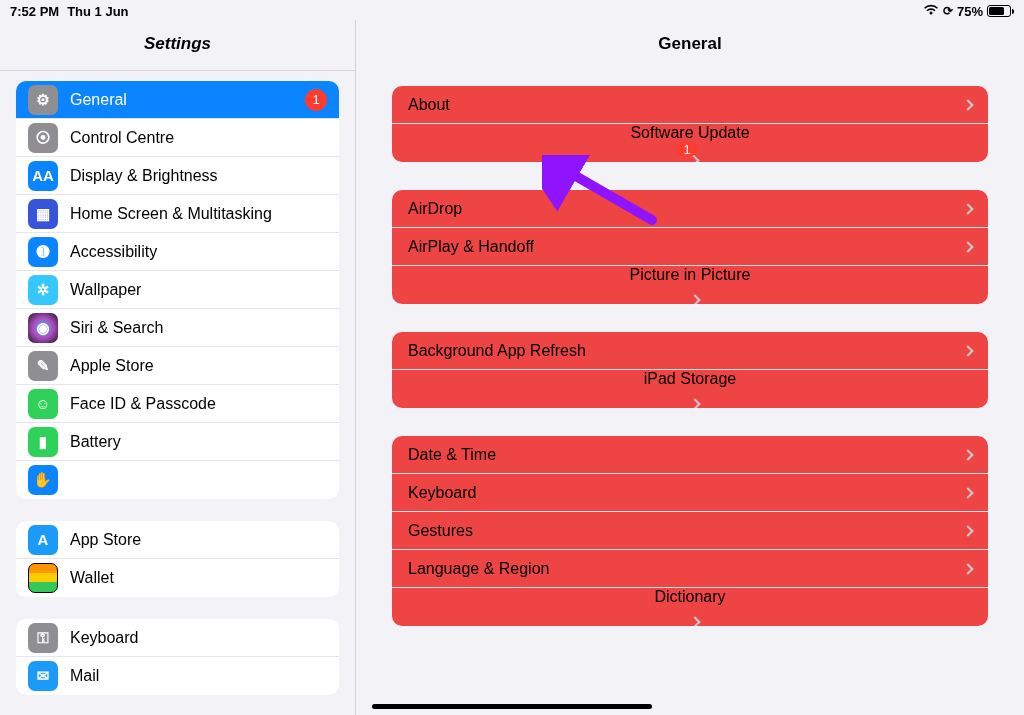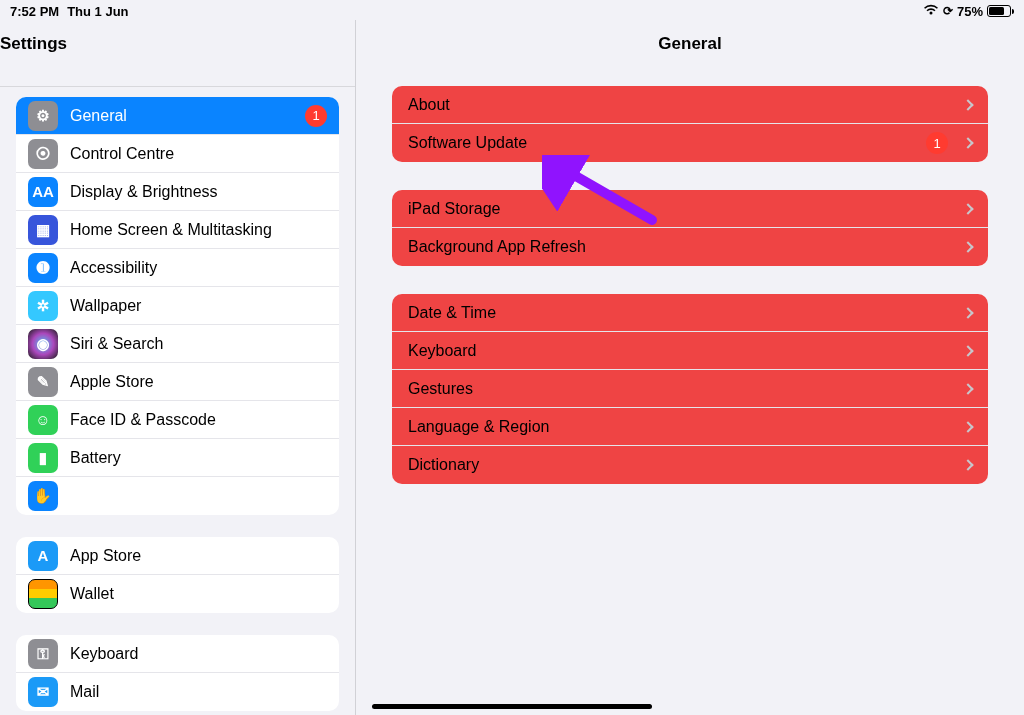--- a/index.html
+++ b/index.html
@@ -22,23 +22,25 @@
   display: flex;
   height: calc(100% - 20px);
 }
 .sidebar {
   width: 356px;
   border-right: 1px solid #d1d1d6;
   display: flex; flex-direction: column;
   background: #f2f2f7;
 }
 .sidebar-title {
+  text-align: center;
   font-size: 17px; font-weight: 600;
-  padding: 14px 0 32px;
+  padding: 14px 0 16px;
   border-bottom: 1px solid #d8d8dc;
+  font-style: italic;
 }
 .sidebar-scroll { overflow-y: auto; flex: 1; padding: 10px 16px 0; }
 .group {
   background: #fff;
   border-radius: 10px;
   margin-bottom: 22px;
   overflow: hidden;
 }
 .row {
   display: flex; align-items: center;
@@ -81,21 +83,21 @@
   margin-bottom: 28px;
   overflow: hidden;
 }
 .drow {
   display: flex; align-items: center;
   padding: 0 16px;
   height: 38px;
   border-bottom: 1px solid #e5e5ea;
   cursor: pointer;
 }
-.drow:last-child { border-bottom: none; }
+.drow:last-child { border-bottom: none; flex-direction: column; }
 .drow-label { flex: 1; font-size: 16px; }
 .chevron {
   width: 8px; height: 8px;
   border-right: 2px solid #c7c7cc;
   border-top: 2px solid #c7c7cc;
   transform: rotate(45deg);
   margin-left: 10px;
 }
 .drow .badge { margin-right: 6px; }
 .home-indicator {
@@ -235,25 +237,39 @@
             <div class="chevron"></div>
           </div>
           <div class="drow">
             <div class="drow-label">Software Update</div>
             <div class="badge">1</div>
             <div class="chevron"></div>
           </div>
         </div>
         <div class="dgroup">
           <div class="drow">
+            <div class="drow-label">AirDrop</div>
+            <div class="chevron"></div>
+          </div>
+          <div class="drow">
+            <div class="drow-label">AirPlay &amp; Handoff</div>
+            <div class="chevron"></div>
+          </div>
+          <div class="drow">
+            <div class="drow-label">Picture in Picture</div>
+            <div class="chevron"></div>
+          </div>
+        </div>
+        <div class="dgroup">
+          <div class="drow">
+            <div class="drow-label">Background App Refresh</div>
+            <div class="chevron"></div>
+          </div>
+          <div class="drow">
             <div class="drow-label">iPad Storage</div>
-            <div class="chevron"></div>
-          </div>
-          <div class="drow">
-            <div class="drow-label">Background App Refresh</div>
             <div class="chevron"></div>
           </div>
         </div>
         <div class="dgroup">
           <div class="drow">
             <div class="drow-label">Date &amp; Time</div>
             <div class="chevron"></div>
           </div>
           <div class="drow">
             <div class="drow-label">Keyboard</div>

